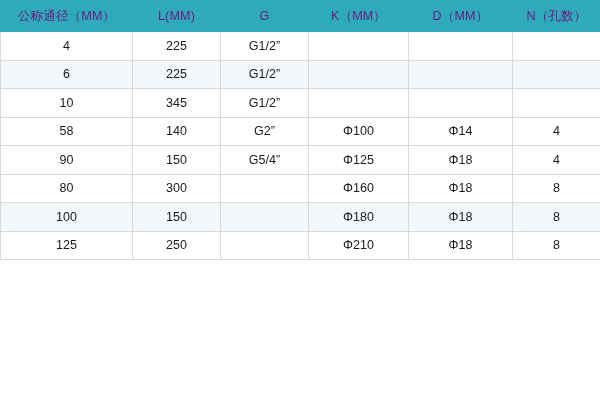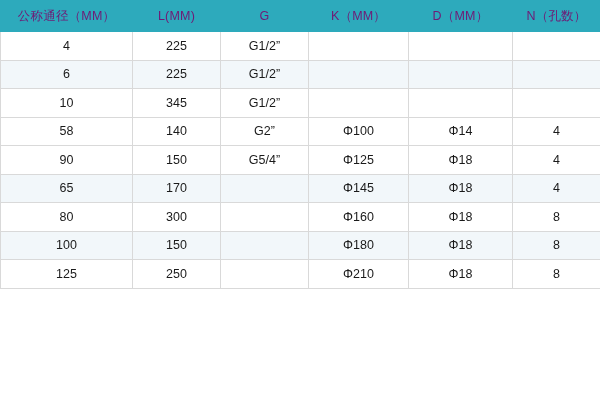--- a/index.html
+++ b/index.html
@@ -106,28 +106,20 @@
       <td>4</td>
     </tr>
     <tr>
       <td>90</td>
       <td>150</td>
       <td>G5/4”</td>
       <td>Φ125</td>
       <td>Φ18</td>
       <td>4</td>
     </tr>
-    <tr class="alt">
-      <td>65</td>
-      <td>170</td>
-      <td></td>
-      <td>Φ145</td>
-      <td>Φ18</td>
-      <td>4</td>
-    </tr>
     <tr>
       <td>80</td>
       <td>300</td>
       <td></td>
       <td>Φ160</td>
       <td>Φ18</td>
       <td>8</td>
     </tr>
     <tr class="alt">
       <td>100</td>

